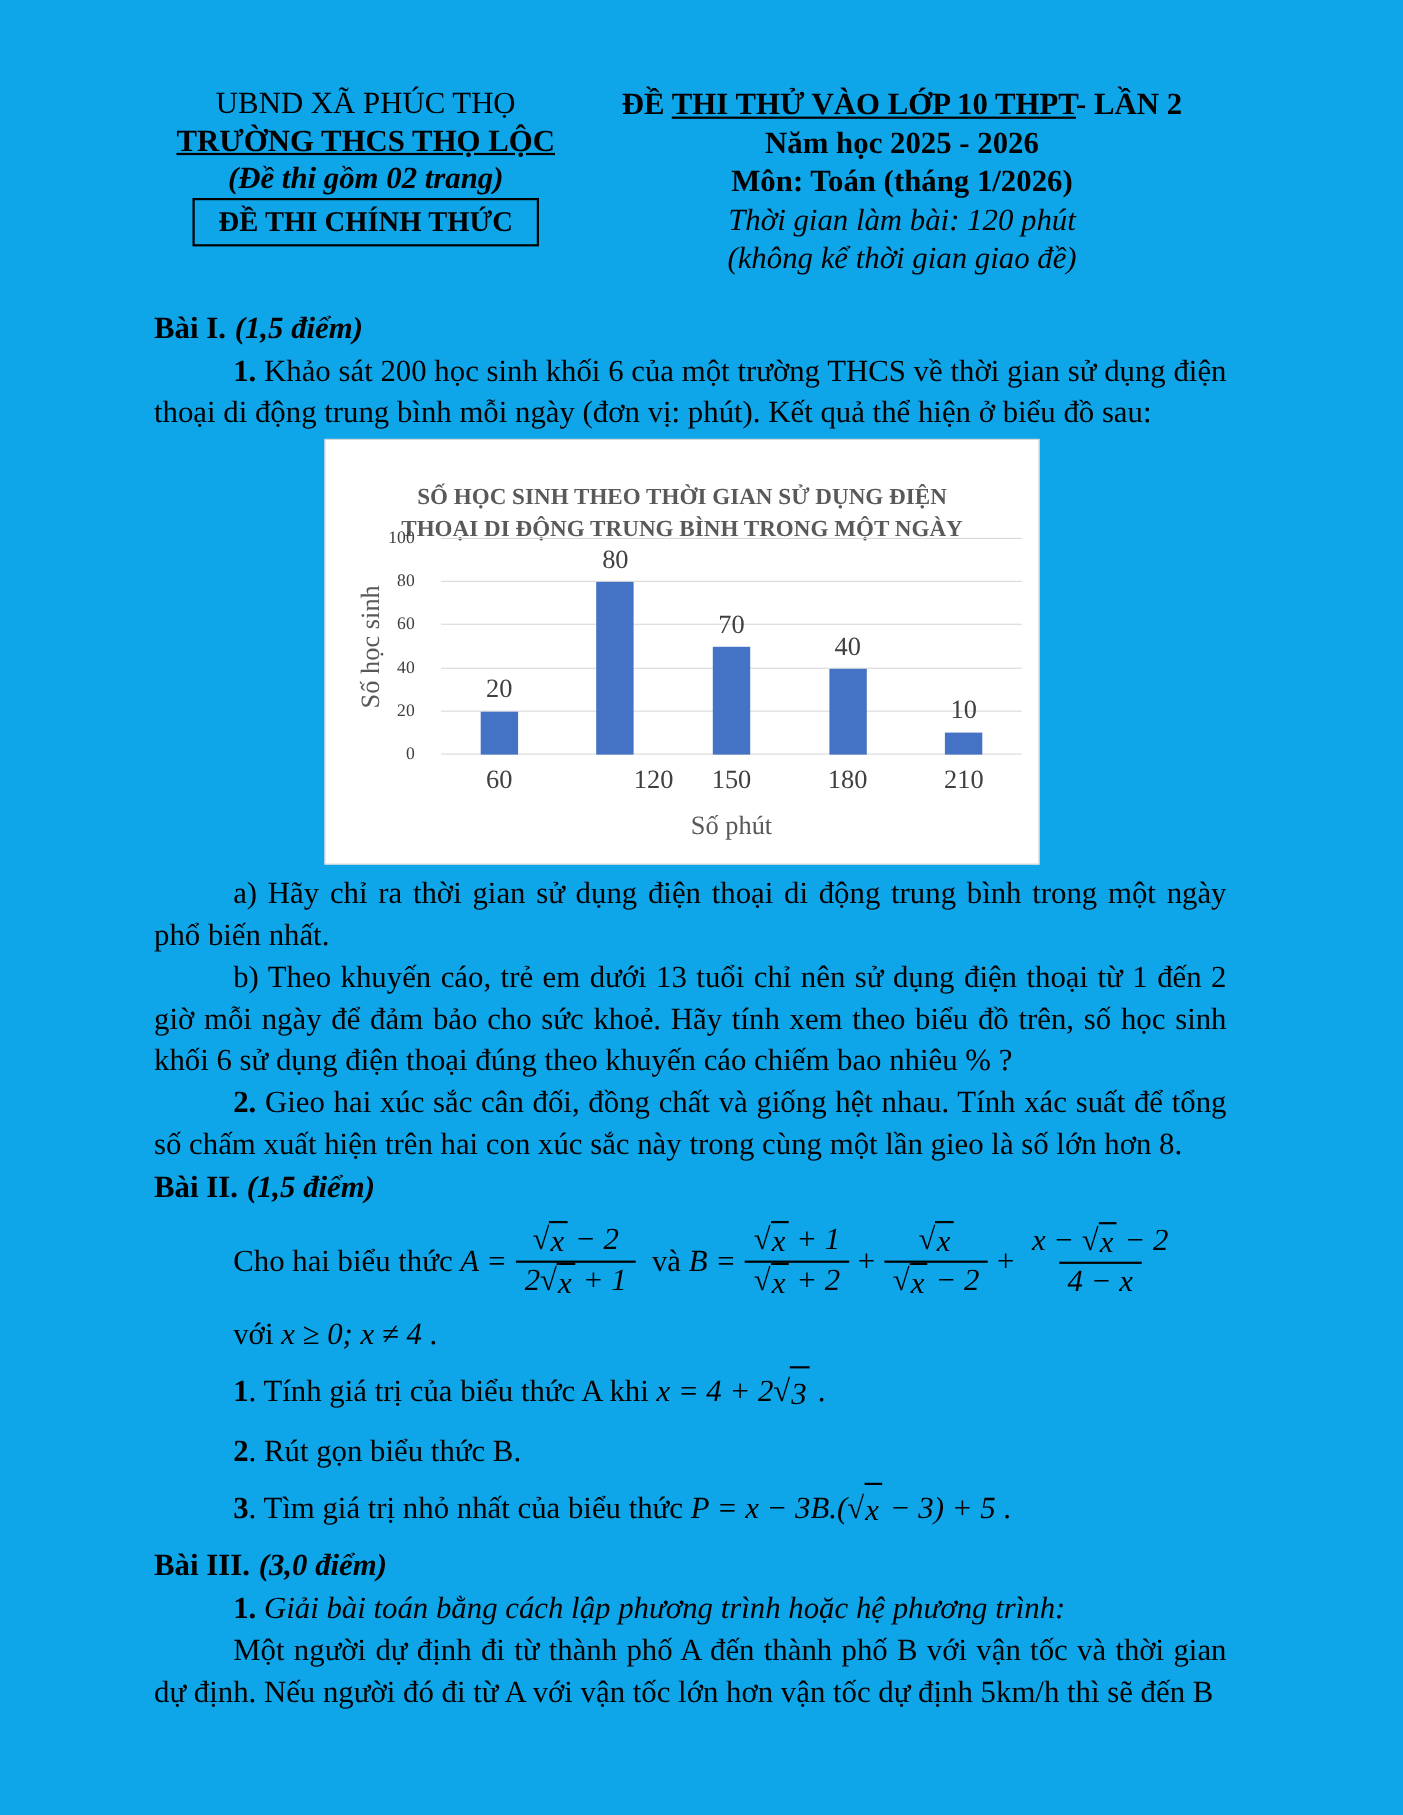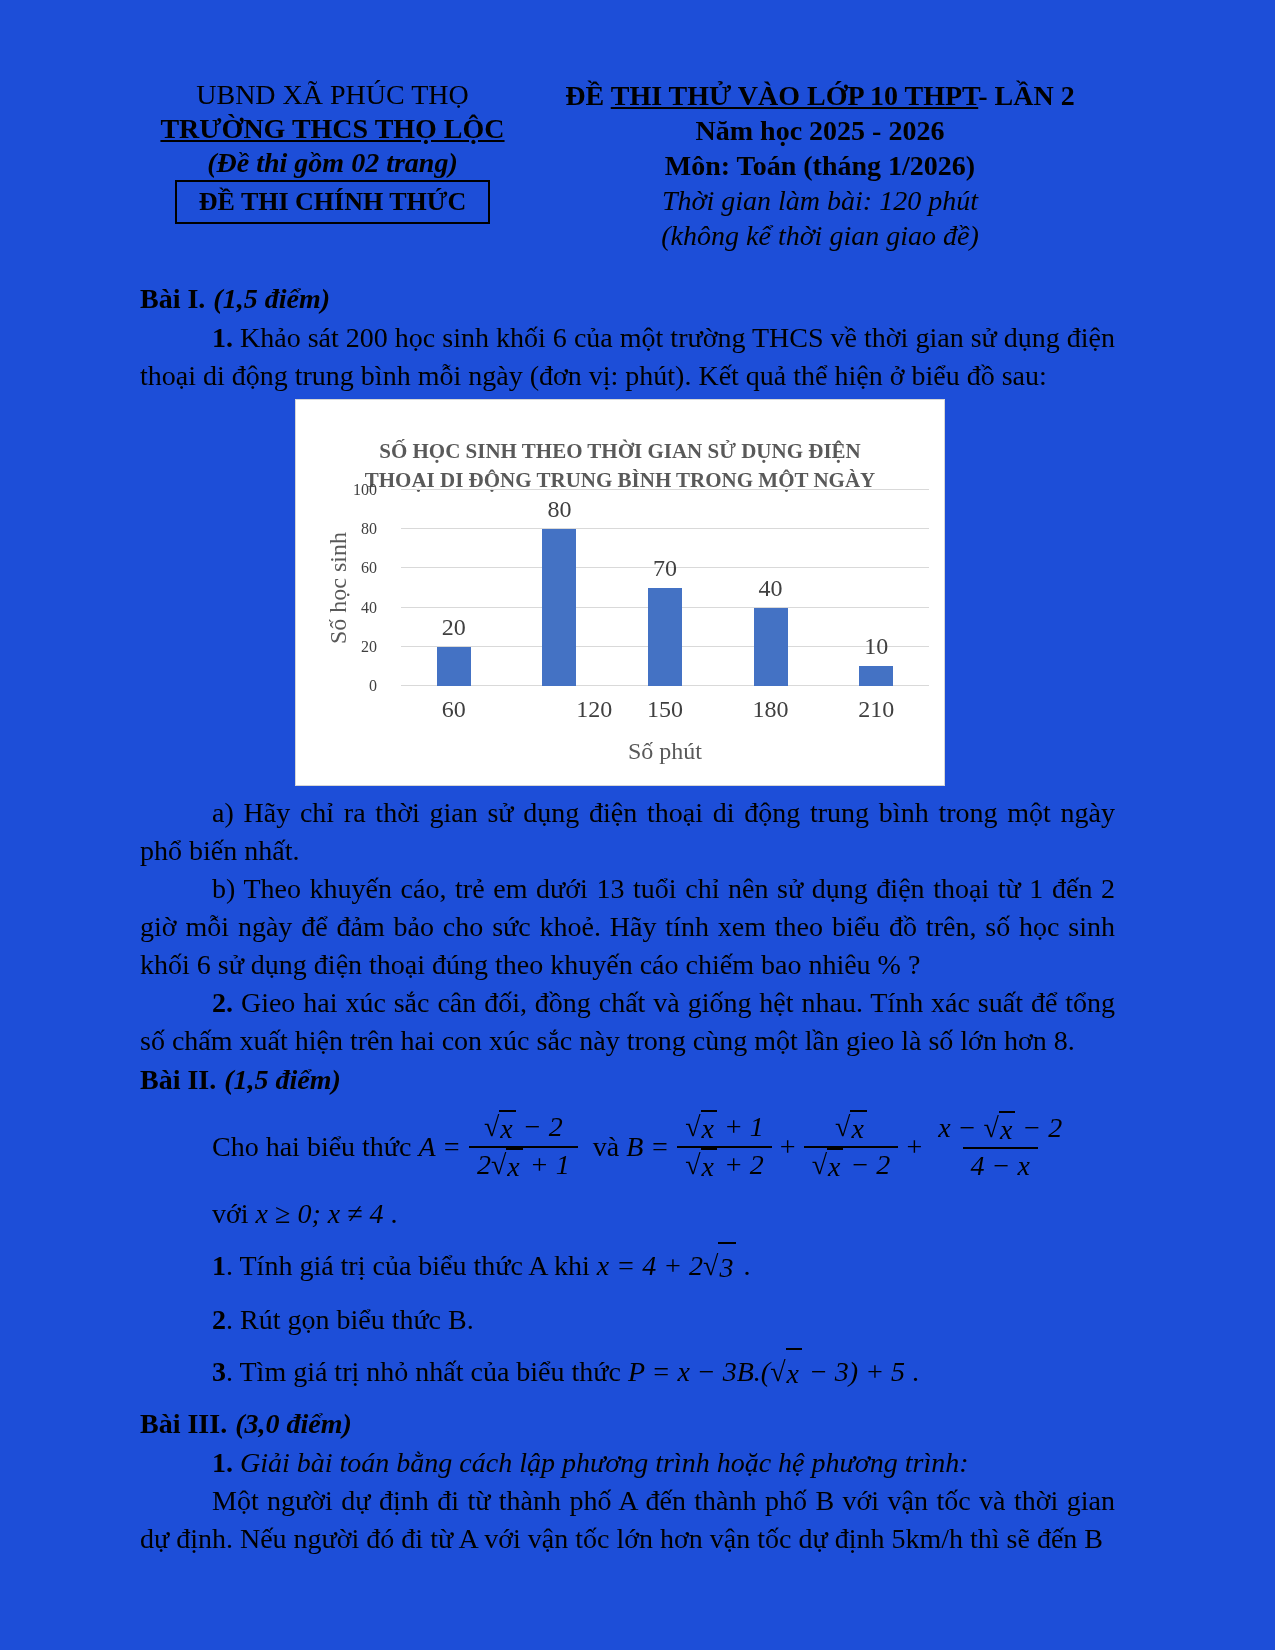--- a/index.html
+++ b/index.html
@@ -1,17 +1,17 @@
 <!DOCTYPE html>
 <html><head>
 <meta charset="utf-8">
 <style>
   html,body { margin:0; padding:0; background:#fff; }
   .page {
-    position:relative; width:1275px; height:1650px; background:#1d4ed8;
+    position:relative; width:1275px; height:1650px; background:#0ea5e9;
     font-family:"Liberation Serif","DejaVu Serif",serif;
     font-size:28px; color:#000; overflow:hidden;
   }
   .content { position:absolute; left:140px; top:78px; width:975px; }
 
   
   .header { display:flex; }
   .h-left { width:385px; text-align:center; line-height:34px; }
   .h-right { flex:1; text-align:center; line-height:35px; }
   .b { font-weight:bold; }

